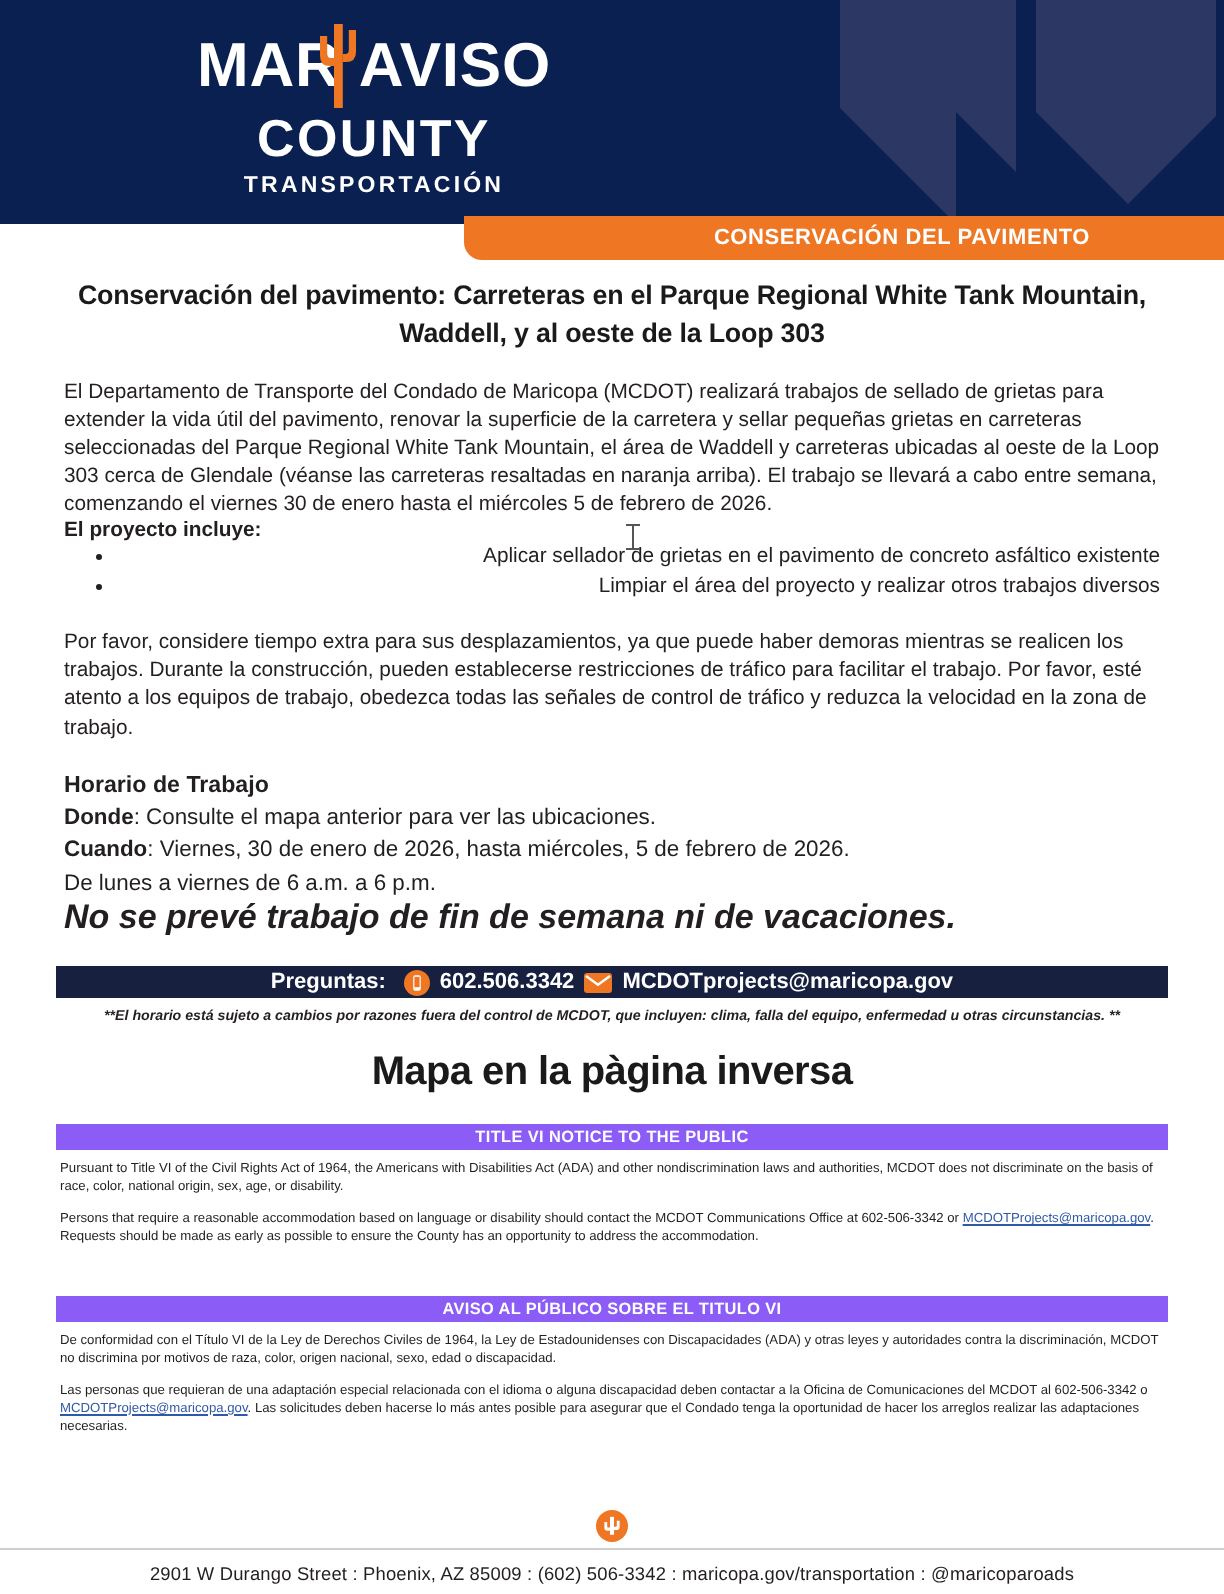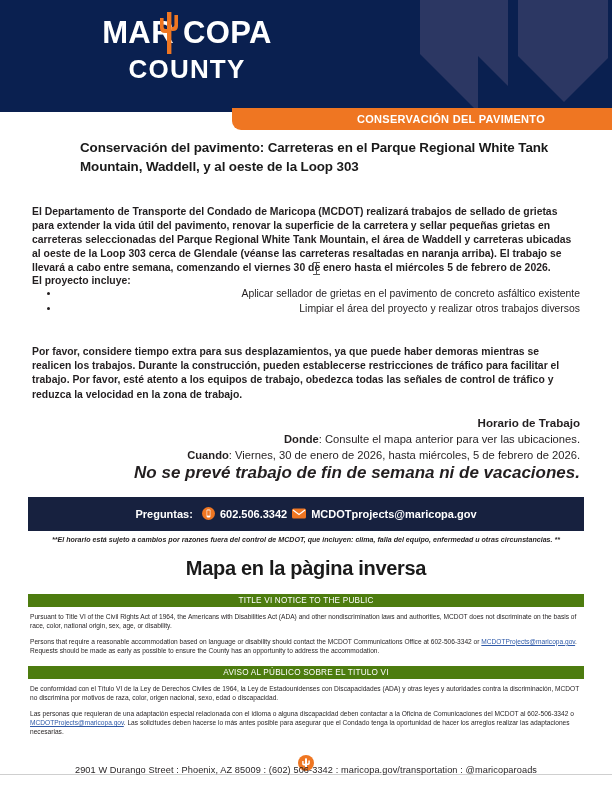--- a/index.html
+++ b/index.html
@@ -79,33 +79,31 @@
   }
 
   
   .body-wrap { padding: 0 32px; }
 
   .doc-title {
     margin-top: 26px;
     font-size: 13.4px;
     font-weight: bold;
     line-height: 19px;
-    text-align: left;
+    text-align: center;
     color: #1a1a1a;
     letter-spacing: -0.1px;
-    margin-left: 48px;
   }
 
   p.para {
-    margin-top: 29px;
+    margin-top: 14px;
     font-size: 10.4px;
     line-height: 14.1px;
     text-align: left;
     color: #231f20;
-    font-weight: bold;
   }
   .caret {
     position: absolute;
     left: 316px; top: 262px;
     width: 1px; height: 13px;
     background: #555;
   }
   .caret:before, .caret:after {
     content:""; position:absolute; left:-3px; width:7px; height:1px; background:#555;
   }
@@ -123,37 +121,37 @@
     list-style: disc;
     text-align: right;
   }
   ul.includes li {
     font-size: 10.4px;
     line-height: 14.4px;
     color: #231f20;
   }
 
   
-  .sched { margin-top: 13px; text-align: right; }
+  .sched { margin-top: 13px; text-align: left; }
   .sched-title {
     font-size: 11.6px; font-weight: bold; color:#231f20; line-height: 16px;
   }
   .sched-line {
     font-size: 11.2px; line-height: 16.5px; color:#231f20;
   }
   .sched-line b { font-weight: bold; }
   .sched-note {
     font-size: 17px; font-style: italic; font-weight: bold;
     line-height: 18px; color:#231f20;
   }
 
   
   .contact-bar {
     margin: 15px 28px 0 28px;
-    height: 34px;
+    height: 16px;
     background: #17213f;
     display: flex;
     align-items: center;
     justify-content: center;
     gap: 5px;
     color: #ffffff;
     font-size: 11px;
     font-weight: bold;
   }
   .contact-bar .lbl { margin-right: 4px; }
@@ -172,54 +170,54 @@
     text-align: center;
     font-size: 20px;
     font-weight: bold;
     letter-spacing: -0.3px;
     color: #1a1a1a;
   }
 
   
   .tvi-wrap { margin: 14px 28px 0 28px; }
   .tvi-bar {
-    background: #4d7c0f;
+    background: #8b5cf6;
     height: 13px;
     color:#ffffff;
     font-size: 8.2px;
-    font-weight: normal;
+    font-weight: bold;
     letter-spacing: 0.2px;
     display:flex; align-items:center; justify-content:center;
   }
   .tvi-body { padding: 5px 2px 0 2px; }
   .tvi-body p {
     font-size: 6.6px;
     line-height: 9.1px;
     color: #231f20;
     margin-bottom: 7px;
   }
   .tvi-body p:last-child { margin-bottom: 0; }
   .lnk { color: #2f5aa8; text-decoration: underline; }
 
-  .tvi-wrap.second { margin-top: 11px; }
+  .tvi-wrap.second { margin-top: 24px; }
 
   
   .foot-icon {
     position: absolute;
     left: 50%; bottom: 26px;
     transform: translateX(-50%);
     width: 16px; height: 16px;
   }
   .foot-rule {
     position:absolute; left: 0; bottom: 22px;
     width: 612px; height: 1px; background:#cfcfcf;
   }
   .footer-text {
     position: absolute;
-    left: 0; bottom: 22px; width: 612px;
+    left: 0; bottom: 5px; width: 612px;
     text-align: center;
     font-size: 9.2px;
     color: #231f20;
     letter-spacing: 0.1px;
     margin-top: 44px;
   }
 </style>
 </head>
 <body>
 
@@ -227,29 +225,30 @@
 
   <div class="header">
     <svg class="watermark" viewBox="0 0 240 118">
       <path d="M52 -10 L52 60 L110 118 L110 62 L140 92 L140 -10 Z" fill="#2c3763"></path>
       <path d="M150 -10 L150 62 L196 108 L240 64 L240 -10 Z" fill="#2c3763"></path>
     </svg>
 
     <div class="logo-block">
       <div class="logo-top">
         <div class="logo-maricopa">
-          <span>MAR</span><span style="opacity:0">I</span><span>COPA</span>
+          <span>MAR</span><span style="opacity:0">I</span><span>AVISO</span>
         </div>
         <svg class="cactus-svg" width="26" height="42" viewBox="0 0 26 42">
           <rect x="11" y="0" width="4.4" height="42" fill="#ef7622"></rect>
           <path d="M4 6 L4 16 Q4 21 9 21 L11 21 L11 17 L9.5 17 Q7.6 17 7.6 15 L7.6 6 Z" fill="#ef7622"></path>
           <path d="M22 3 L22 14 Q22 19 17 19 L15.4 19 L15.4 15 L16.6 15 Q18.4 15 18.4 13 L18.4 3 Z" fill="#ef7622"></path>
         </svg>
       </div>
       <div class="logo-county">COUNTY</div>
+      <div class="logo-transp">TRANSPORTACIÓN</div>
     </div>
   </div>
 
   <div class="orange-tab">CONSERVACIÓN DEL PAVIMENTO</div>
 
   <div class="body-wrap">
 
     <div class="doc-title">Conservación del pavimento: Carreteras en el Parque Regional White Tank Mountain, Waddell, y al oeste de la Loop 303</div>
 
     <p class="para">El Departamento de Transporte del Condado de Maricopa (MCDOT) realizará trabajos de sellado de grietas para extender la vida útil del pavimento, renovar la superficie de la carretera y sellar pequeñas grietas en carreteras seleccionadas del Parque Regional White Tank Mountain, el área de Waddell y carreteras ubicadas al oeste de la Loop 303 cerca de Glendale (véanse las carreteras resaltadas en naranja arriba). El trabajo se llevará a cabo entre semana, comenzando el viernes 30 de enero hasta el miércoles 5 de febrero de 2026.</p>
@@ -259,20 +258,21 @@
       <li>Aplicar sellador de grietas en el pavimento de concreto asfáltico existente</li>
       <li>Limpiar el área del proyecto y realizar otros trabajos diversos</li>
     </ul>
 
     <p class="para">Por favor, considere tiempo extra para sus desplazamientos, ya que puede haber demoras mientras se realicen los trabajos. Durante la construcción, pueden establecerse restricciones de tráfico para facilitar el trabajo. Por favor, esté atento a los equipos de trabajo, obedezca todas las señales de control de tráfico y reduzca la velocidad en la zona de trabajo.</p>
 
     <div class="sched">
       <div class="sched-title">Horario de Trabajo</div>
       <div class="sched-line"><b>Donde</b><span>: Consulte el mapa anterior para ver las ubicaciones.</span></div>
       <div class="sched-line"><b>Cuando</b><span>: Viernes, 30 de enero de 2026, hasta miércoles, 5 de febrero de 2026.</span></div>
+      <div class="sched-line">De lunes a viernes de 6 a.m. a 6 p.m.</div>
       <div class="sched-note">No se prevé trabajo de fin de semana ni de vacaciones.</div>
     </div>
   </div>
 
   <div class="contact-bar">
     <span class="lbl">Preguntas:</span>
     <span class="ic">
       <svg width="13" height="13" viewBox="0 0 13 13">
           <circle cx="6.5" cy="6.5" r="6.5" fill="#ef7622"></circle>
           <rect x="4.6" y="2.6" width="3.8" height="7.8" rx="1" fill="#fff"></rect>

